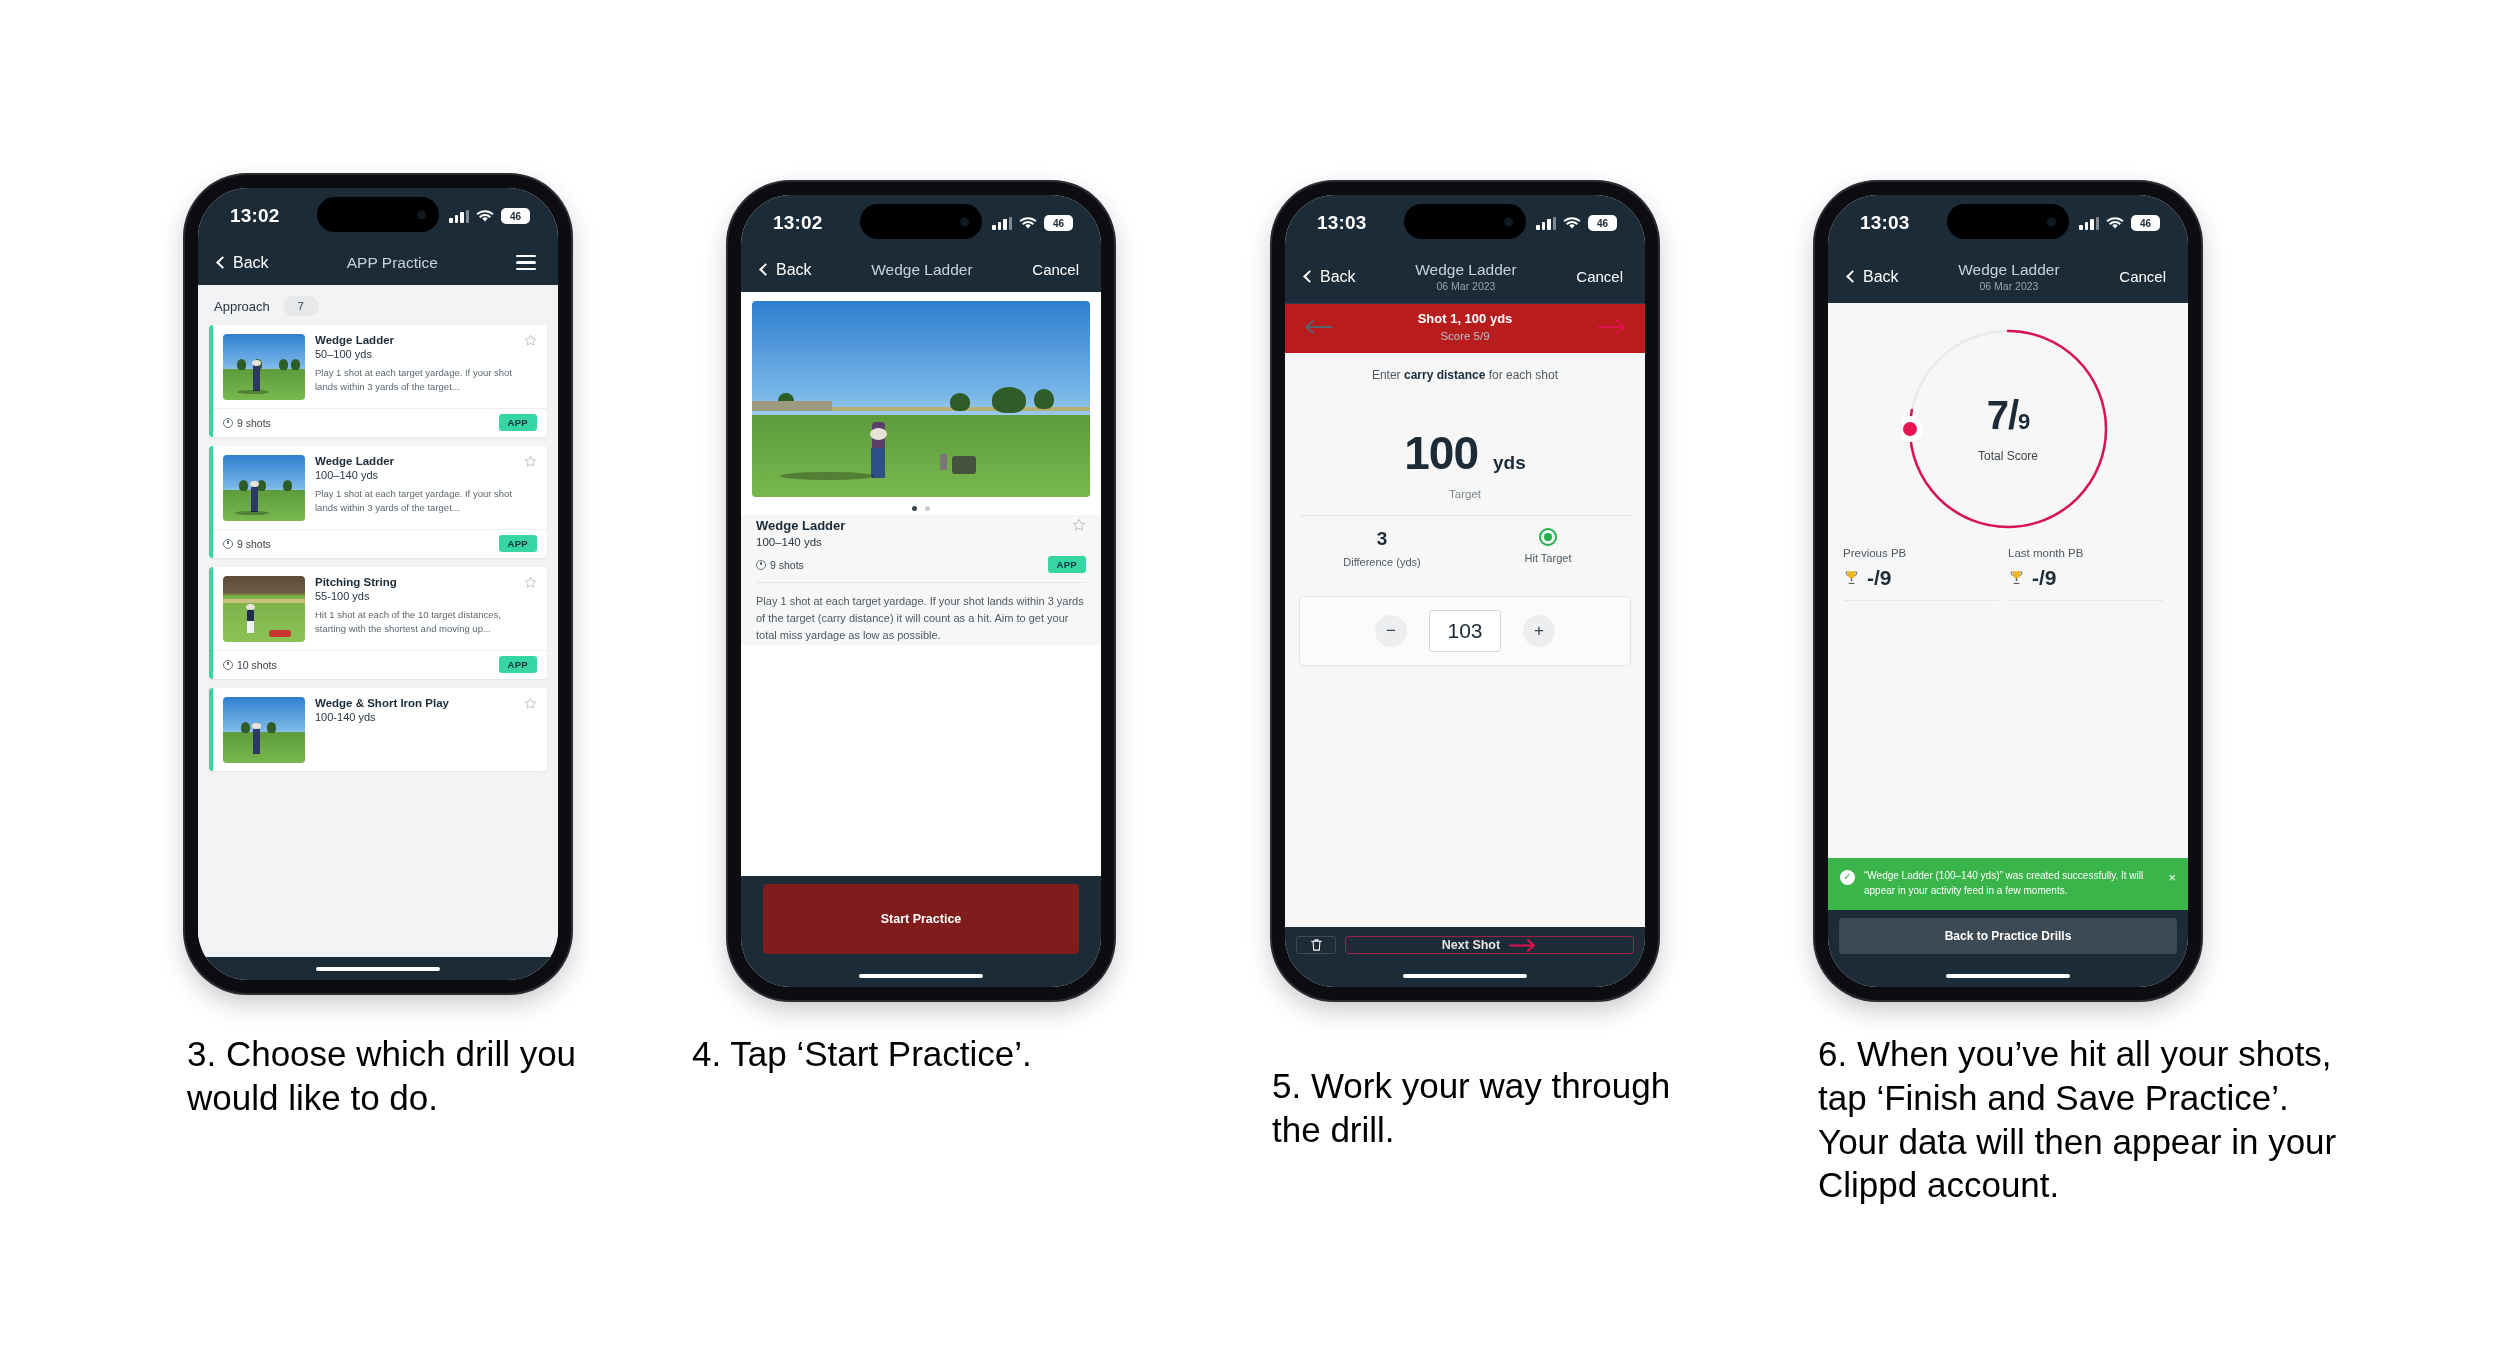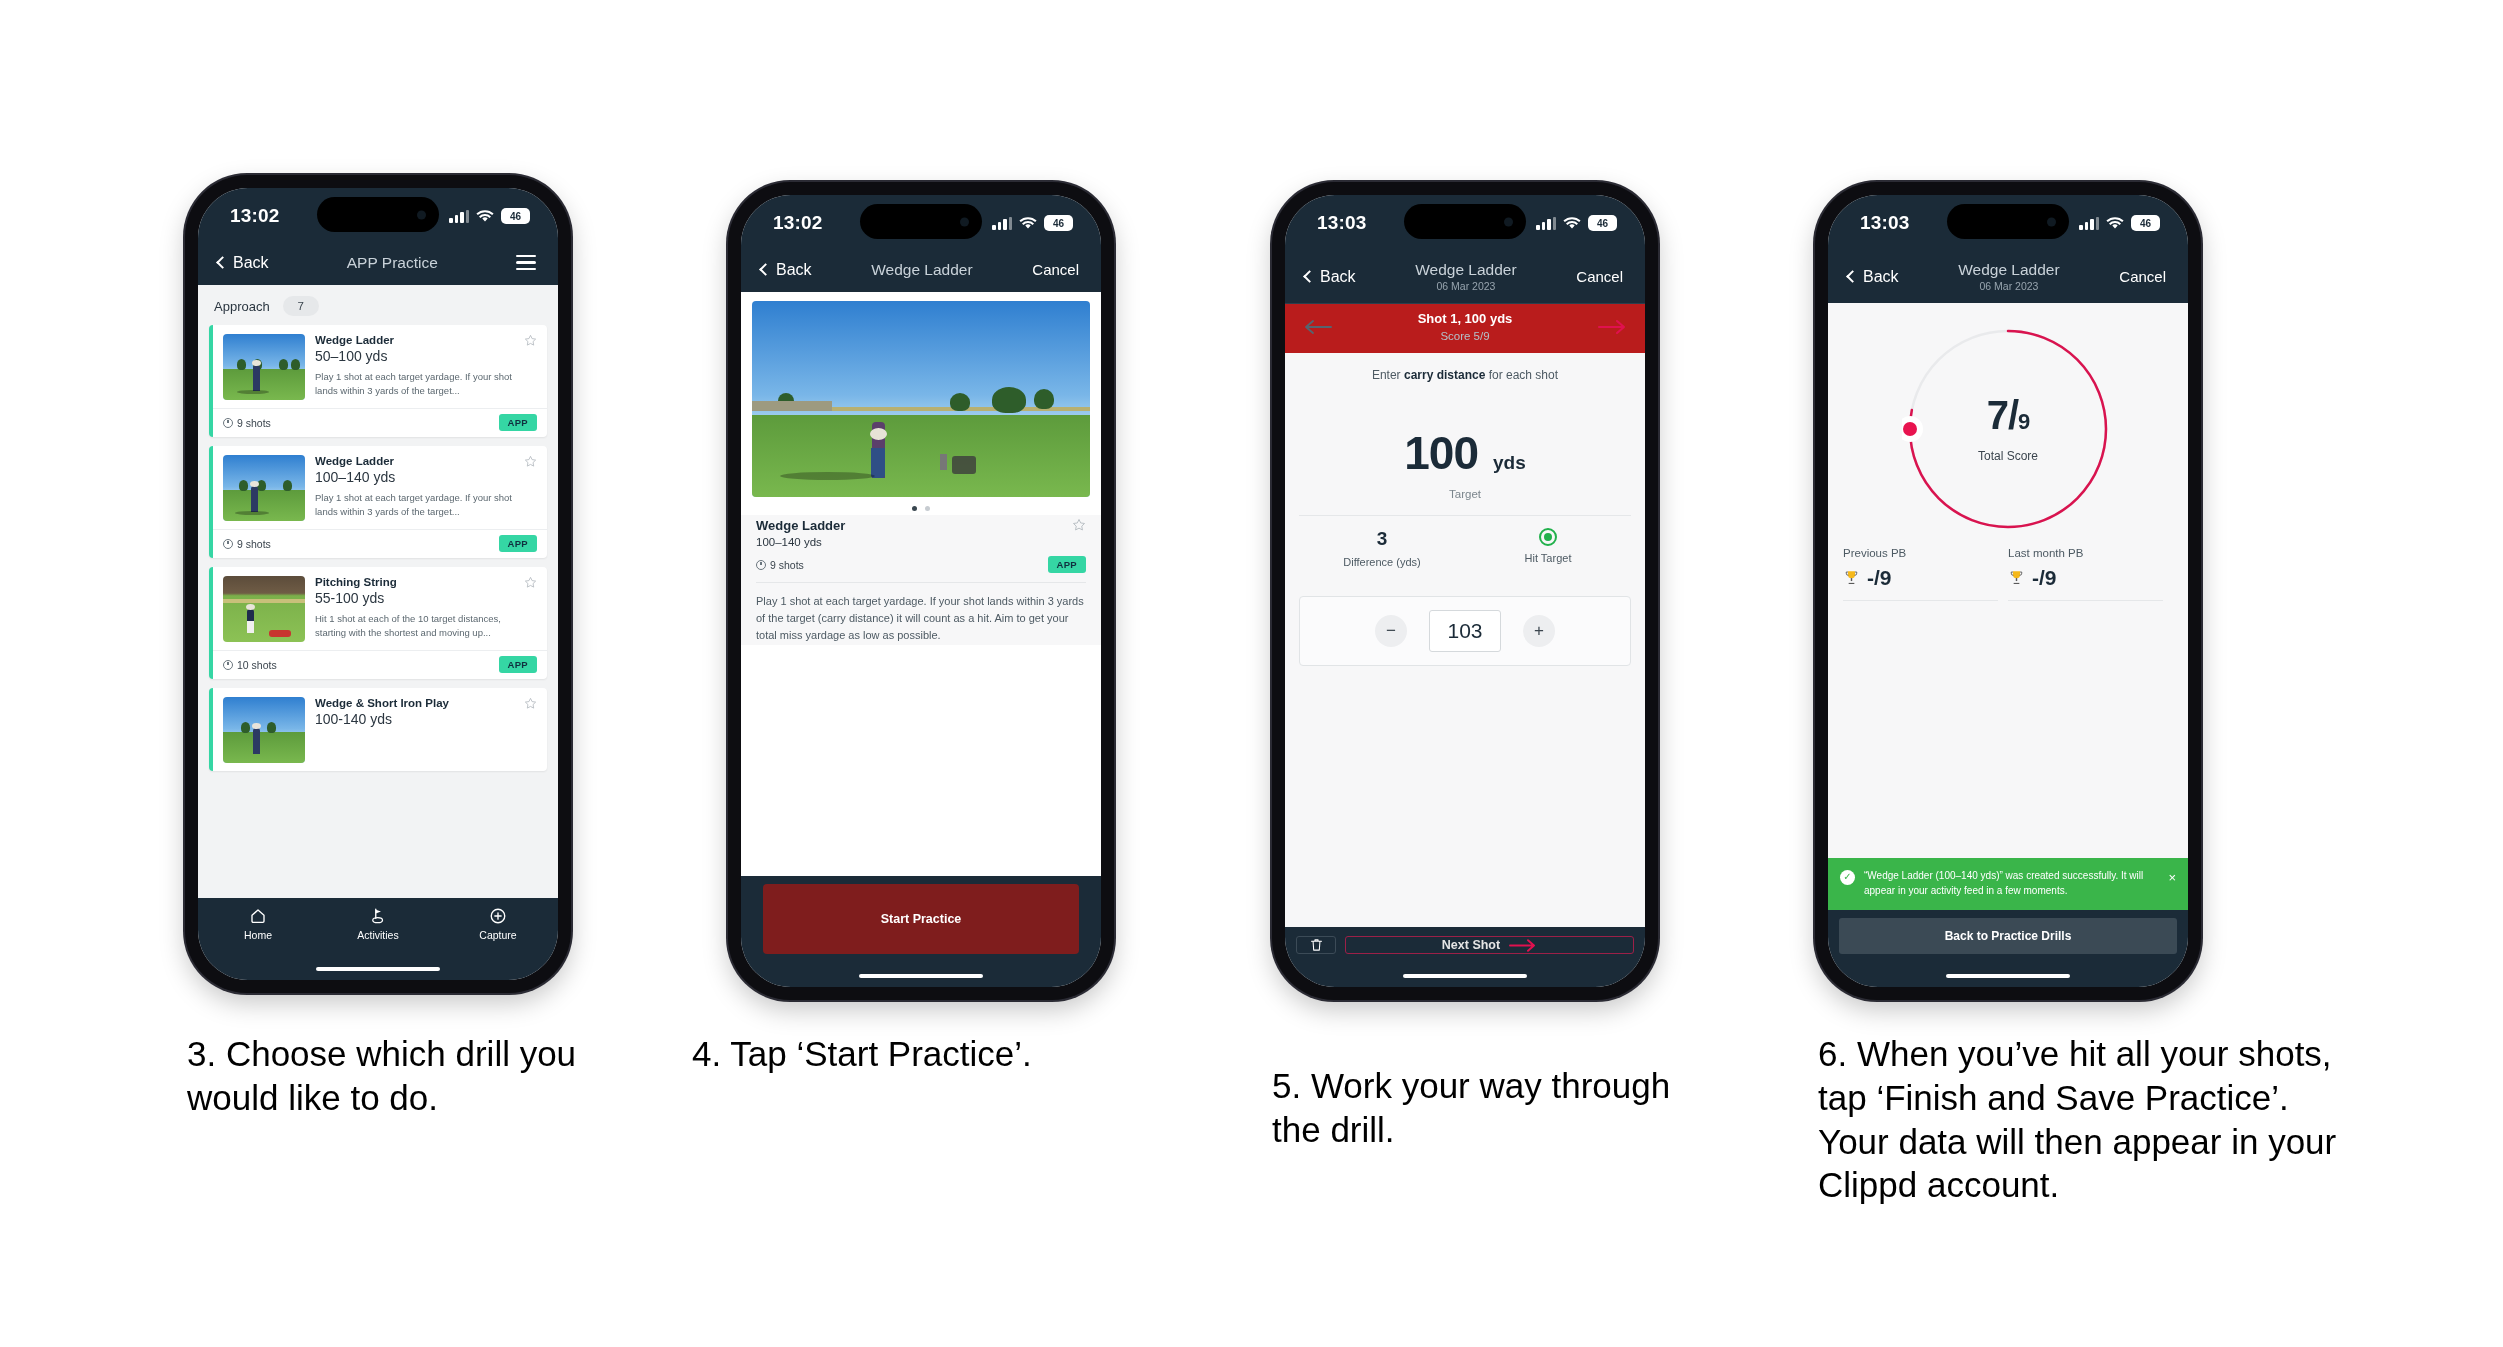--- a/index.html
+++ b/index.html
@@ -110,21 +110,21 @@
   }
   .card {
     margin: 0 11px 9px; background: #fff;
     border-radius: 4px; border-left: 4px solid #35d6a4;
     overflow: hidden; box-shadow: 0 1px 2px rgba(0,0,0,.07);
   }
   .card-top { display: flex; gap: 10px; padding: 9px 10px 8px; }
   .thumb { width: 82px; height: 66px; border-radius: 4px; flex: 0 0 82px; overflow: hidden; position: relative; }
   .card-info { flex: 1; min-width: 0; position: relative; padding-right: 16px; }
   .card-title { font-size: 11.5px; font-weight: 700; color: #1b2b38; }
-  .card-yds { font-size: 14px; color: #2b3640; margin-top: 2px; }
+  .card-yds { font-size: 11px; color: #2b3640; margin-top: 2px; }
   .card-desc { font-size: 9.5px; color: #5c6870; line-height: 1.45; margin-top: 6px; }
   .star { position: absolute; right: 0; top: 0; width: 13px; height: 13px; cursor: pointer; }
   .card-foot {
     display: flex; align-items: center; justify-content: space-between;
     padding: 5px 10px 6px; border-top: 1px solid #eceef0;
   }
   .shots { display: flex; align-items: center; gap: 4px; font-size: 10.5px; color: #3b454e; }
   .clockico { width: 10px; height: 10px; border: 1.3px solid #6b767e; border-radius: 50%; position: relative; }
   .clockico::after { content:""; position:absolute; left: 3.4px; top: 1.4px; width: 1.2px; height: 3.2px; background: #6b767e; }
   .tag {
@@ -407,43 +407,20 @@
               <div class="card-title">Wedge &amp; Short Iron Play</div>
               <div class="card-yds">100-140 yds</div>
               <svg class="star" viewBox="0 0 24 24">
                   <path d="M12 2.5l2.9 6 6.6.9-4.8 4.6 1.2 6.5L12 17.4 6.1 20.5l1.2-6.5L2.5 9.4l6.6-.9z" fill="none" stroke="#b9bfc4" stroke-width="1.7"></path>
                 </svg>
             </div>
           </div>
         </div>
       </div>
 
-      <div class="tabbar">
-        <div class="tab">
-          <svg width="20" height="18" viewBox="0 0 24 24">
-              <path d="M4 11 12 4l8 7v8a1.5 1.5 0 0 1-1.5 1.5h-13A1.5 1.5 0 0 1 4 19z" fill="none" stroke="#fff" stroke-width="1.8" stroke-linejoin="round"></path>
-            </svg>
-          <span>Home</span>
-        </div>
-        <div class="tab">
-          <svg width="20" height="18" viewBox="0 0 24 24">
-              <path d="M9 3v12" stroke="#fff" stroke-width="1.8" stroke-linecap="round" fill="none"></path>
-              <path d="M9 3.5l7 2.6L9 8.8z" fill="#fff"></path>
-              <ellipse cx="11.5" cy="17.5" rx="6.5" ry="3.3" fill="none" stroke="#fff" stroke-width="1.7"></ellipse>
-            </svg>
-          <span>Activities</span>
-        </div>
-        <div class="tab">
-          <svg width="20" height="18" viewBox="0 0 24 24">
-              <circle cx="12" cy="12" r="9" fill="none" stroke="#fff" stroke-width="1.8"></circle>
-              <path d="M12 7.8v8.4M7.8 12h8.4" stroke="#fff" stroke-width="1.8" stroke-linecap="round"></path>
-            </svg>
-          <span>Capture</span>
-        </div>
-      </div>
       <div class="homebar-wrap">
           <div class="homebar"></div>
         </div>
     </div>
   </div>
 
   <div class="phone" style="left:728px; top:182px;">
     <div class="screen">
 
       <div class="statusbar">

